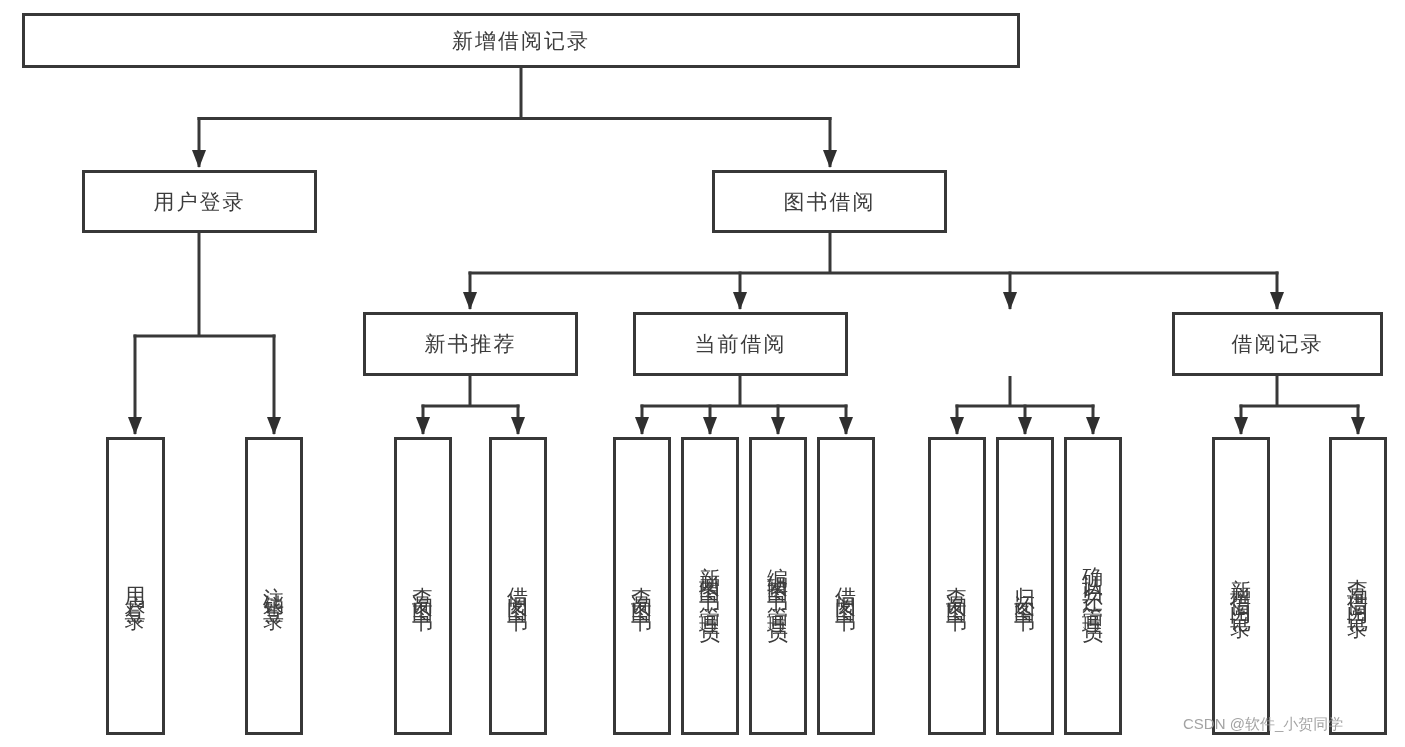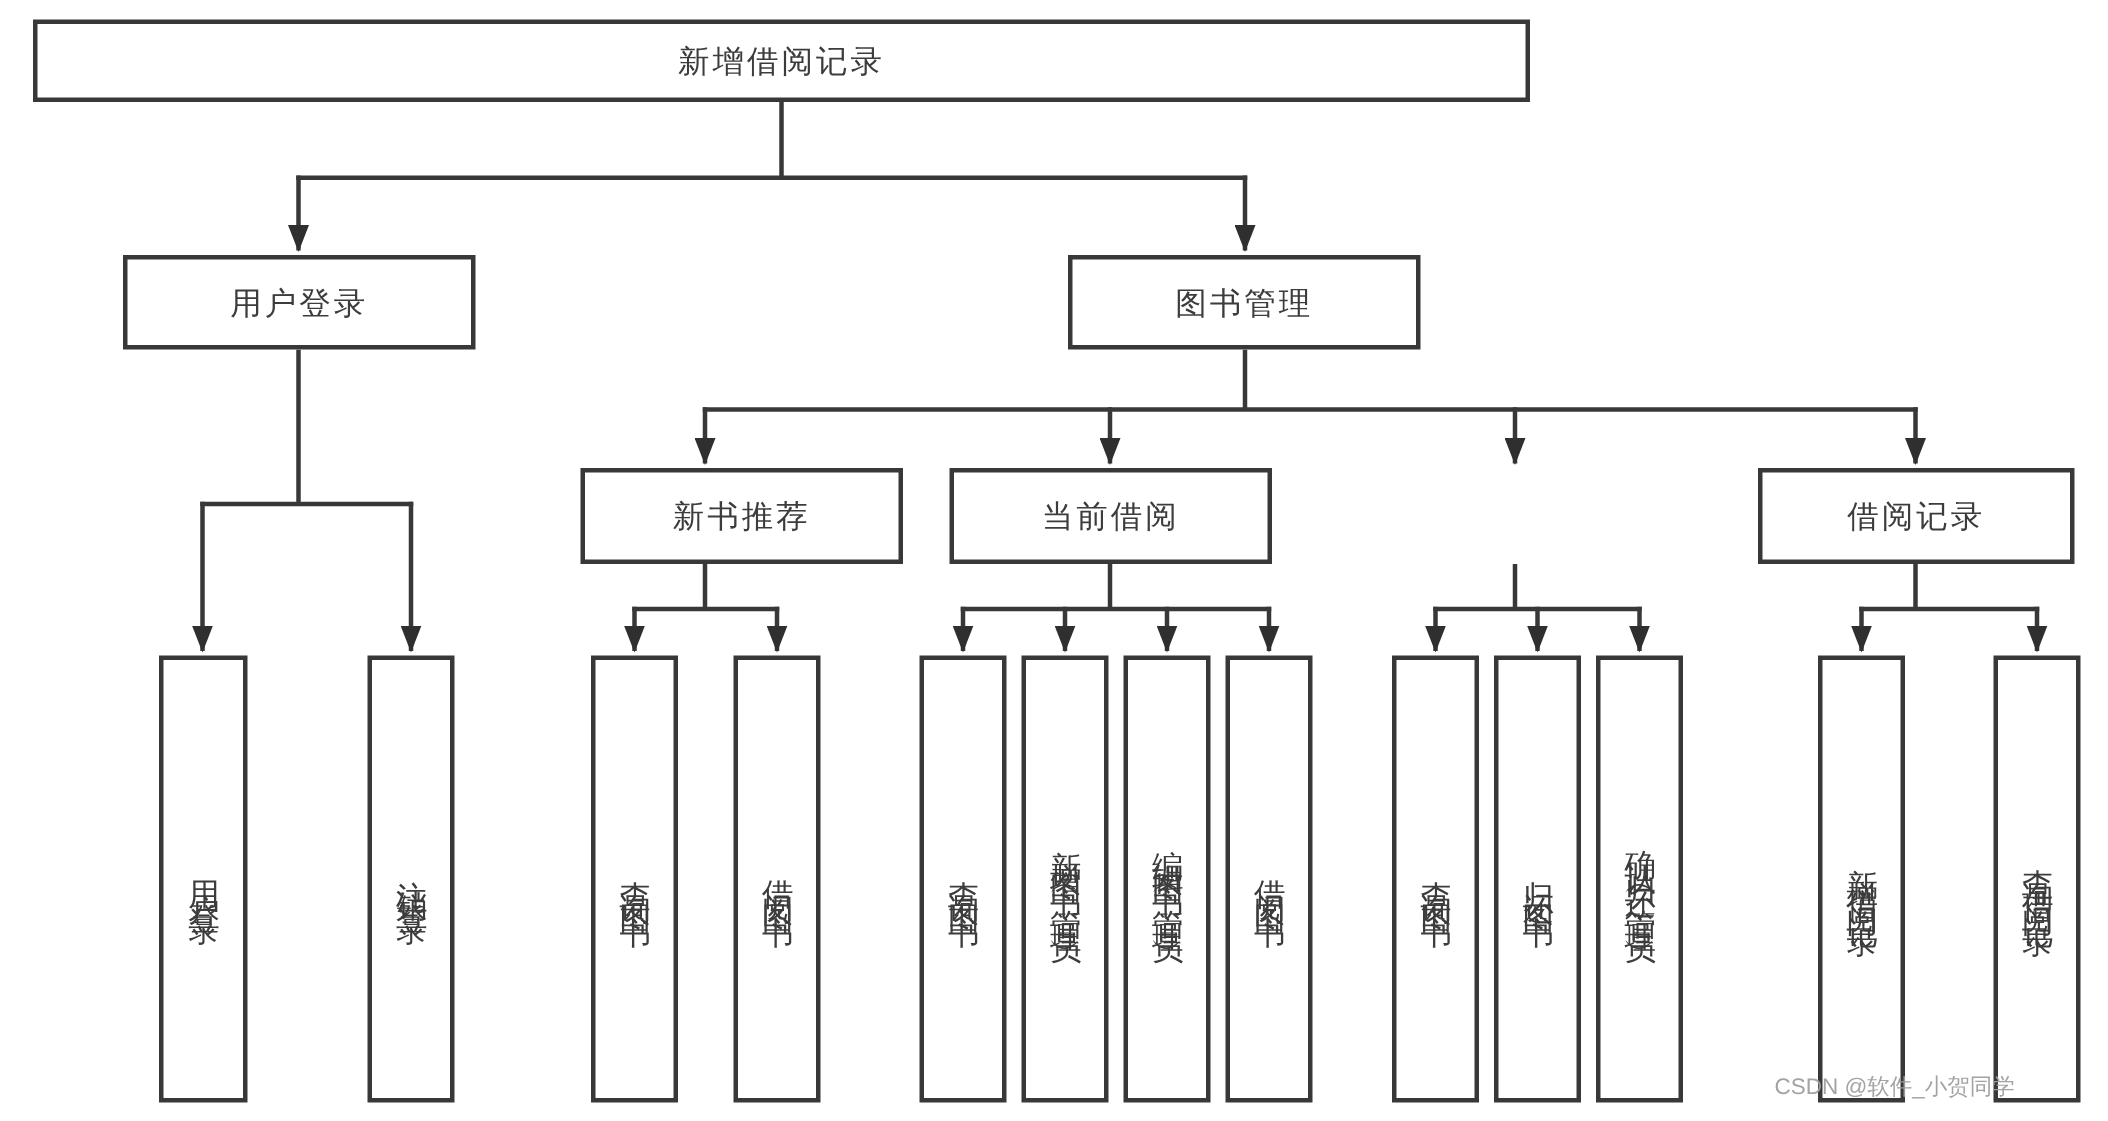--- a/index.html
+++ b/index.html
@@ -31,21 +31,21 @@
     font-size: 21px;
     letter-spacing: 2px;
     white-space: nowrap;
   }
   
   .node-root   { left: 22px;   top: 13px;  width: 998px; height: 55px; }
   
   .node-l2-0   { left: 82px;   top: 170px; width: 235px; height: 63px; }
   .node-l2-1   { left: 712px;  top: 170px; width: 235px; height: 63px; }
   
-  .node-l3-0   { left: 363px;  top: 312px; width: 215px; height: 64px; margin-left: 24px; }
+  .node-l3-0   { left: 363px;  top: 312px; width: 215px; height: 64px; }
   .node-l3-1   { left: 633px;  top: 312px; width: 215px; height: 64px; }
   .node-l3-2   { left: 903px;  top: 312px; width: 214px; height: 64px; }
   .node-l3-3   { left: 1172px; top: 312px; width: 211px; height: 64px; }
   
   .leaf { top: 437px; width: 58px; height: 298px; }
   .leaf-0  { left: 106px; width: 59px; }
   .leaf-1  { left: 245px; }
   .leaf-2  { left: 394px; }
   .leaf-3  { left: 489px; }
   .leaf-4  { left: 613px; }
@@ -141,21 +141,21 @@
   </svg>
 
   <div class="box node-root">
     <span class="h-label">新增借阅记录</span>
   </div>
 
   <div class="box node-l2-0">
     <span class="h-label">用户登录</span>
   </div>
   <div class="box node-l2-1">
-    <span class="h-label">图书管理</span>
+    <span class="h-label">图书借阅</span>
   </div>
 
   <div class="box node-l3-0">
     <span class="h-label">新书推荐</span>
   </div>
   <div class="box node-l3-1">
     <span class="h-label">当前借阅</span>
   </div>
   <div class="box node-l3-3">
     <span class="h-label">借阅记录</span>

